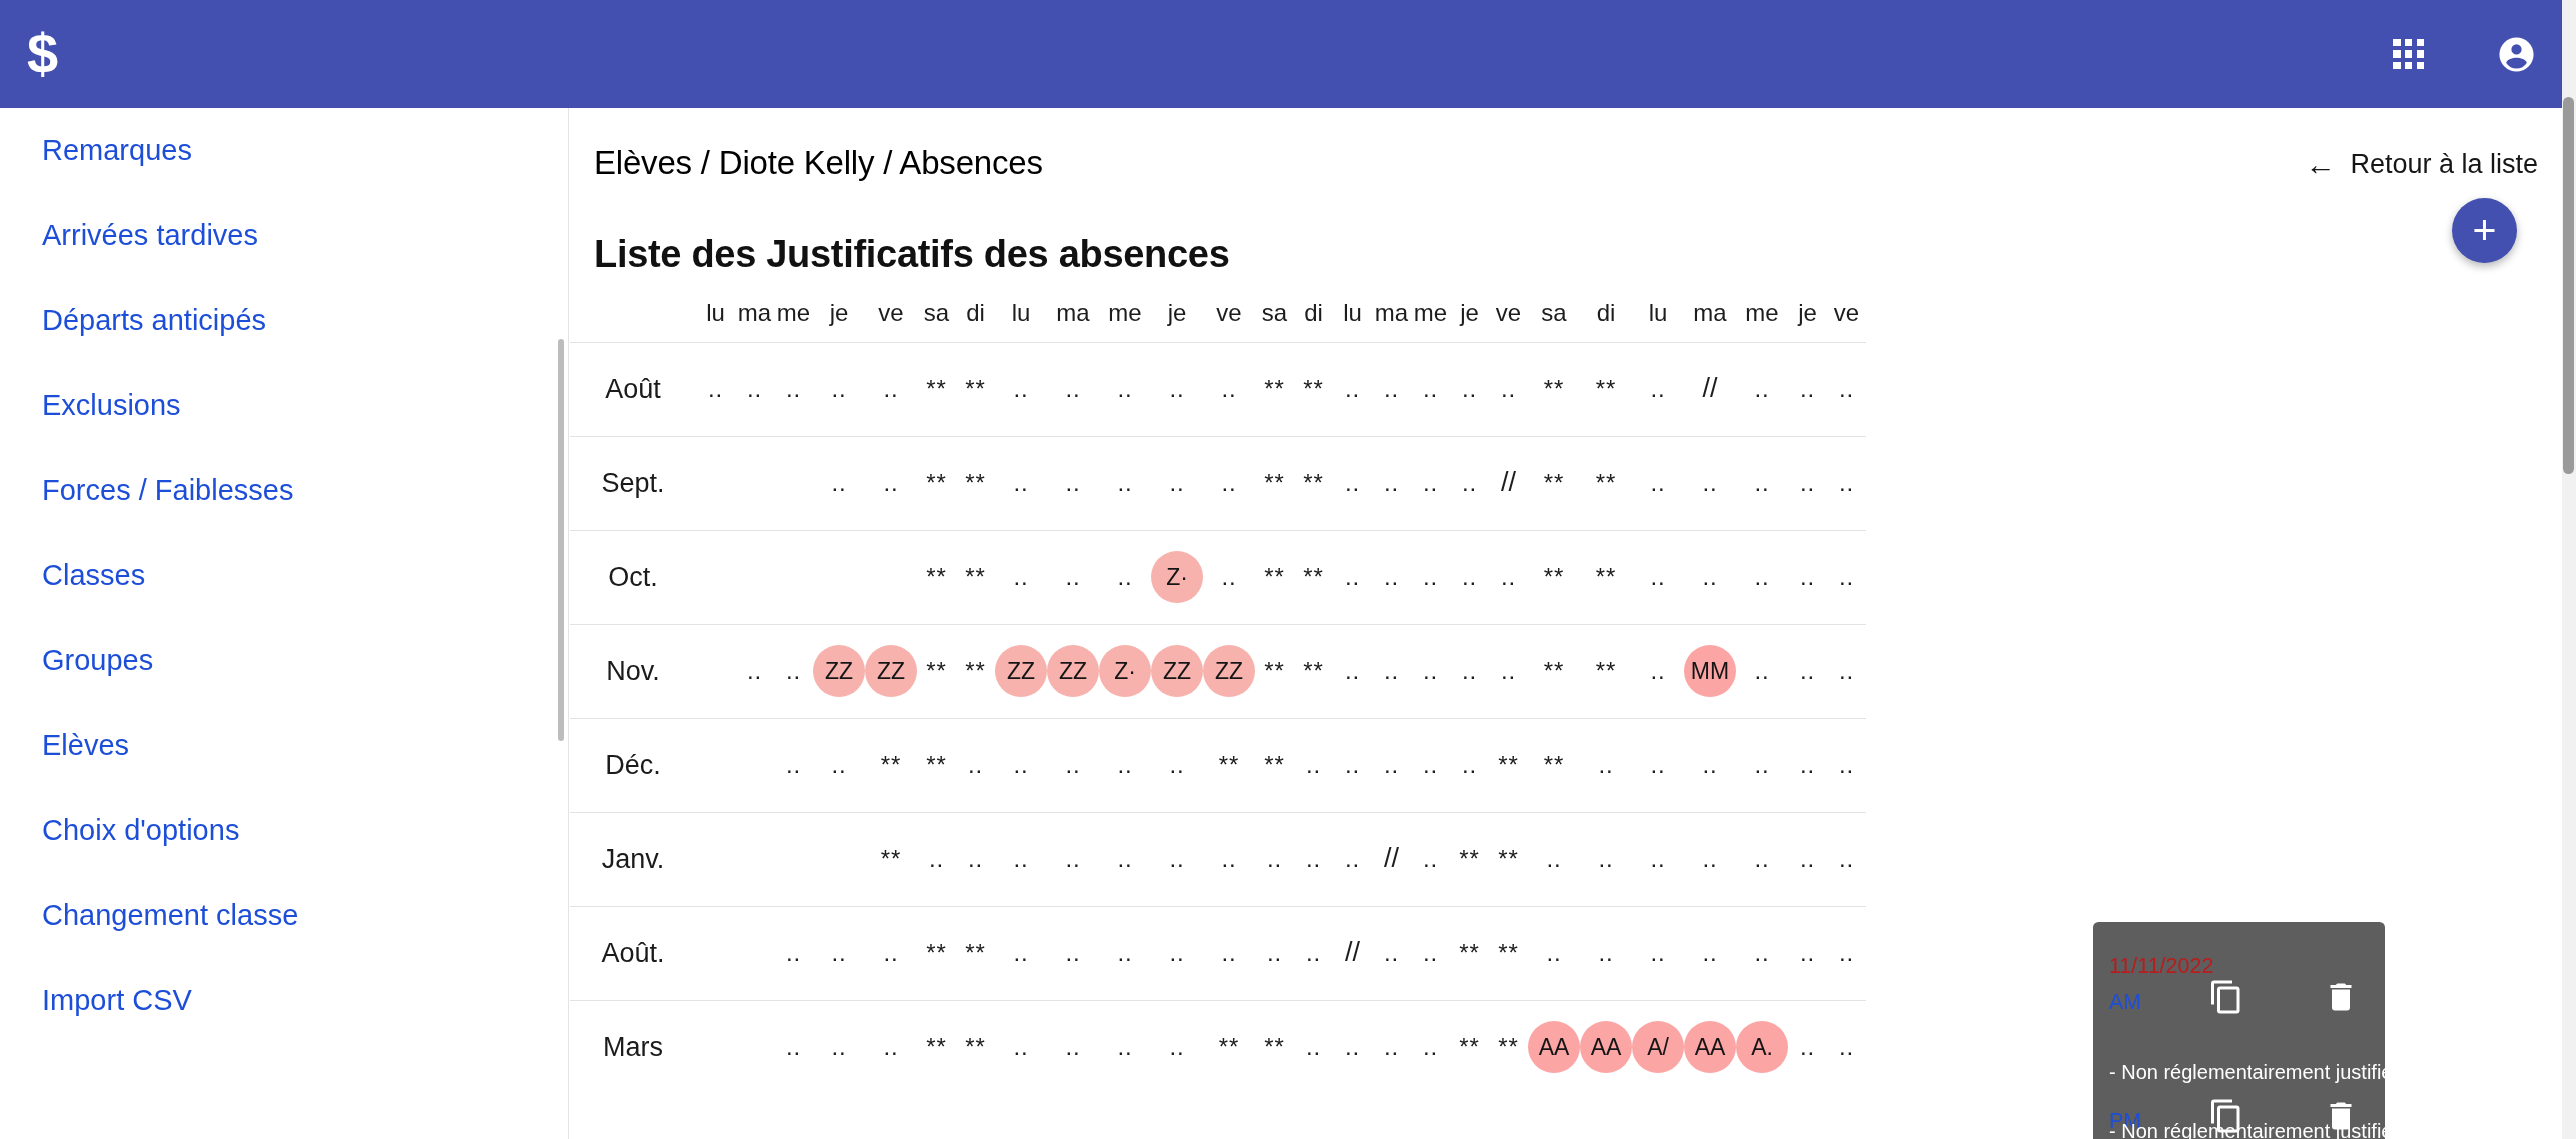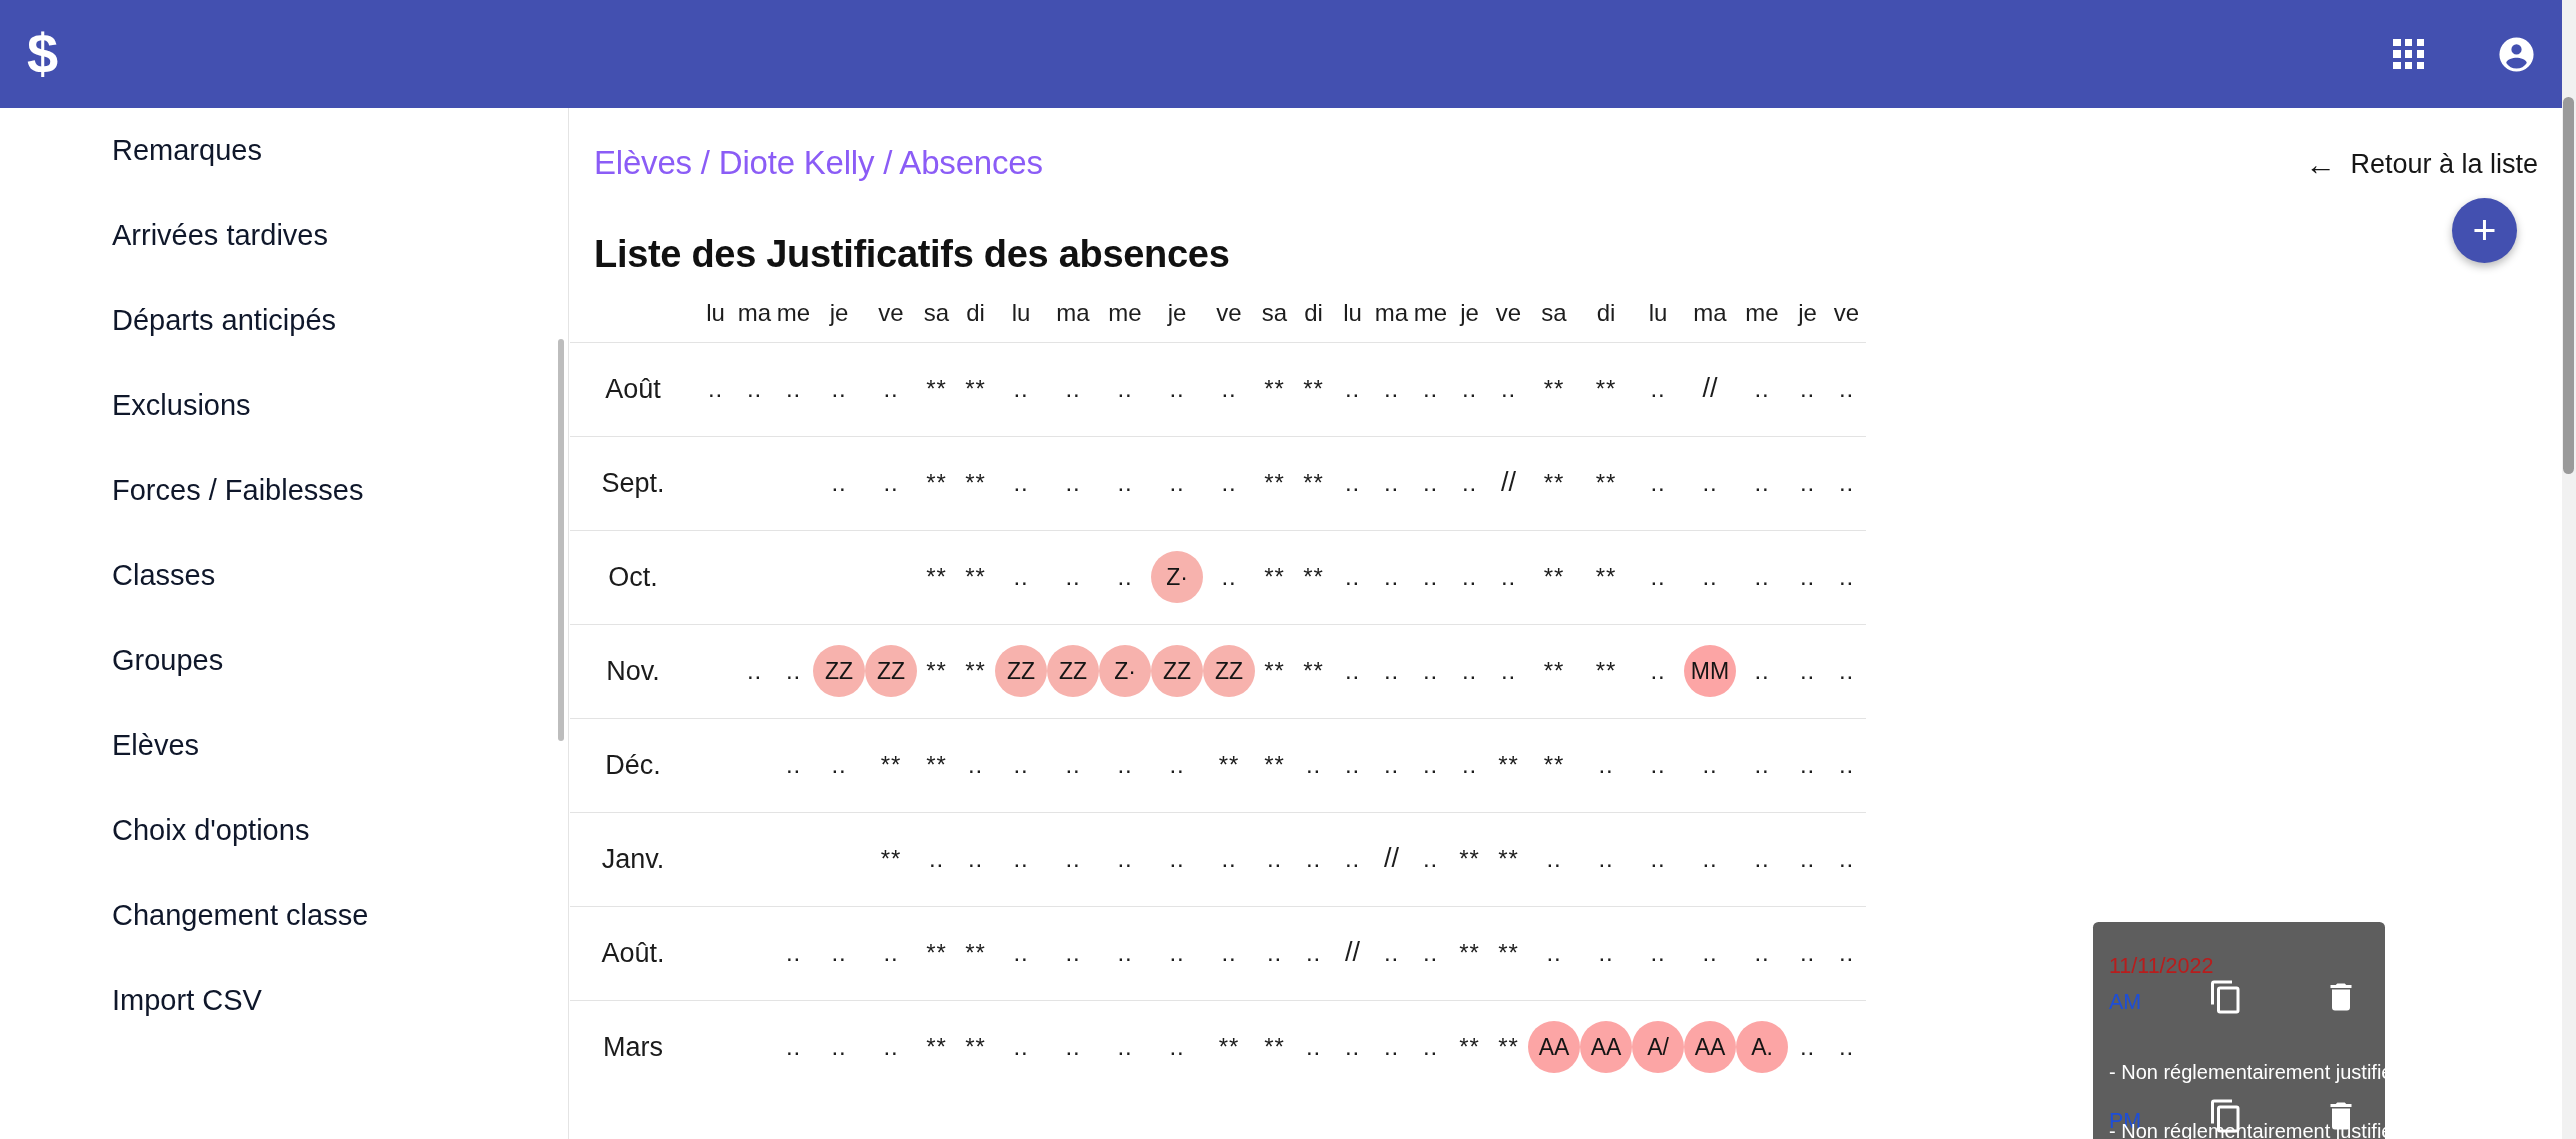--- a/index.html
+++ b/index.html
@@ -49,23 +49,23 @@
   #sidebar {
     position: absolute; top: 0; left: 0;
     width: 569px; height: 1031px;
     background: #ffffff;
     border-right: 0.9px solid #e4e4e4;
     overflow: hidden;
   }
   .side-item {
     height: 85px;
     display: flex; align-items: center;
-    padding-left: 112px;
+    padding-left: 42px;
     font-size: 29px;
-    color: #0f172a;
+    color: #1d4ed8;
     cursor: pointer;
     white-space: nowrap;
   }
   #side-scroll-track {
     position: absolute; top: 0; right: 0;
     width: 12.6px; height: 1031px;
     background: transparent;
   }
   #side-scroll-thumb {
     position: absolute; left: 2.7px; top: 231px;
@@ -75,21 +75,21 @@
 
   
   #main {
     position: absolute; top: 0; left: 570px;
     width: 2006px; height: 1031px;
     background: #ffffff;
     overflow: hidden;
   }
   #breadcrumb {
     position: absolute; top: 36px; left: 24px;
-    font-size: 33px; color: #8b5cf6; letter-spacing: -0.2px;
+    font-size: 33px; color: #000000; letter-spacing: -0.2px;
   }
   #back-link {
     position: absolute; top: 41px; right: 38px;
     font-size: 27px; color: #161616;
     display: flex; align-items: center; cursor: pointer; white-space: nowrap;
   }
   #back-arrow { font-size: 30.5px; margin-right: 14.4px; line-height: 1; }
   #page-title {
     position: absolute; top: 100px; left: 24px;
     font-size: 38px; font-weight: bold; color: #111111; letter-spacing: -0.3px;

